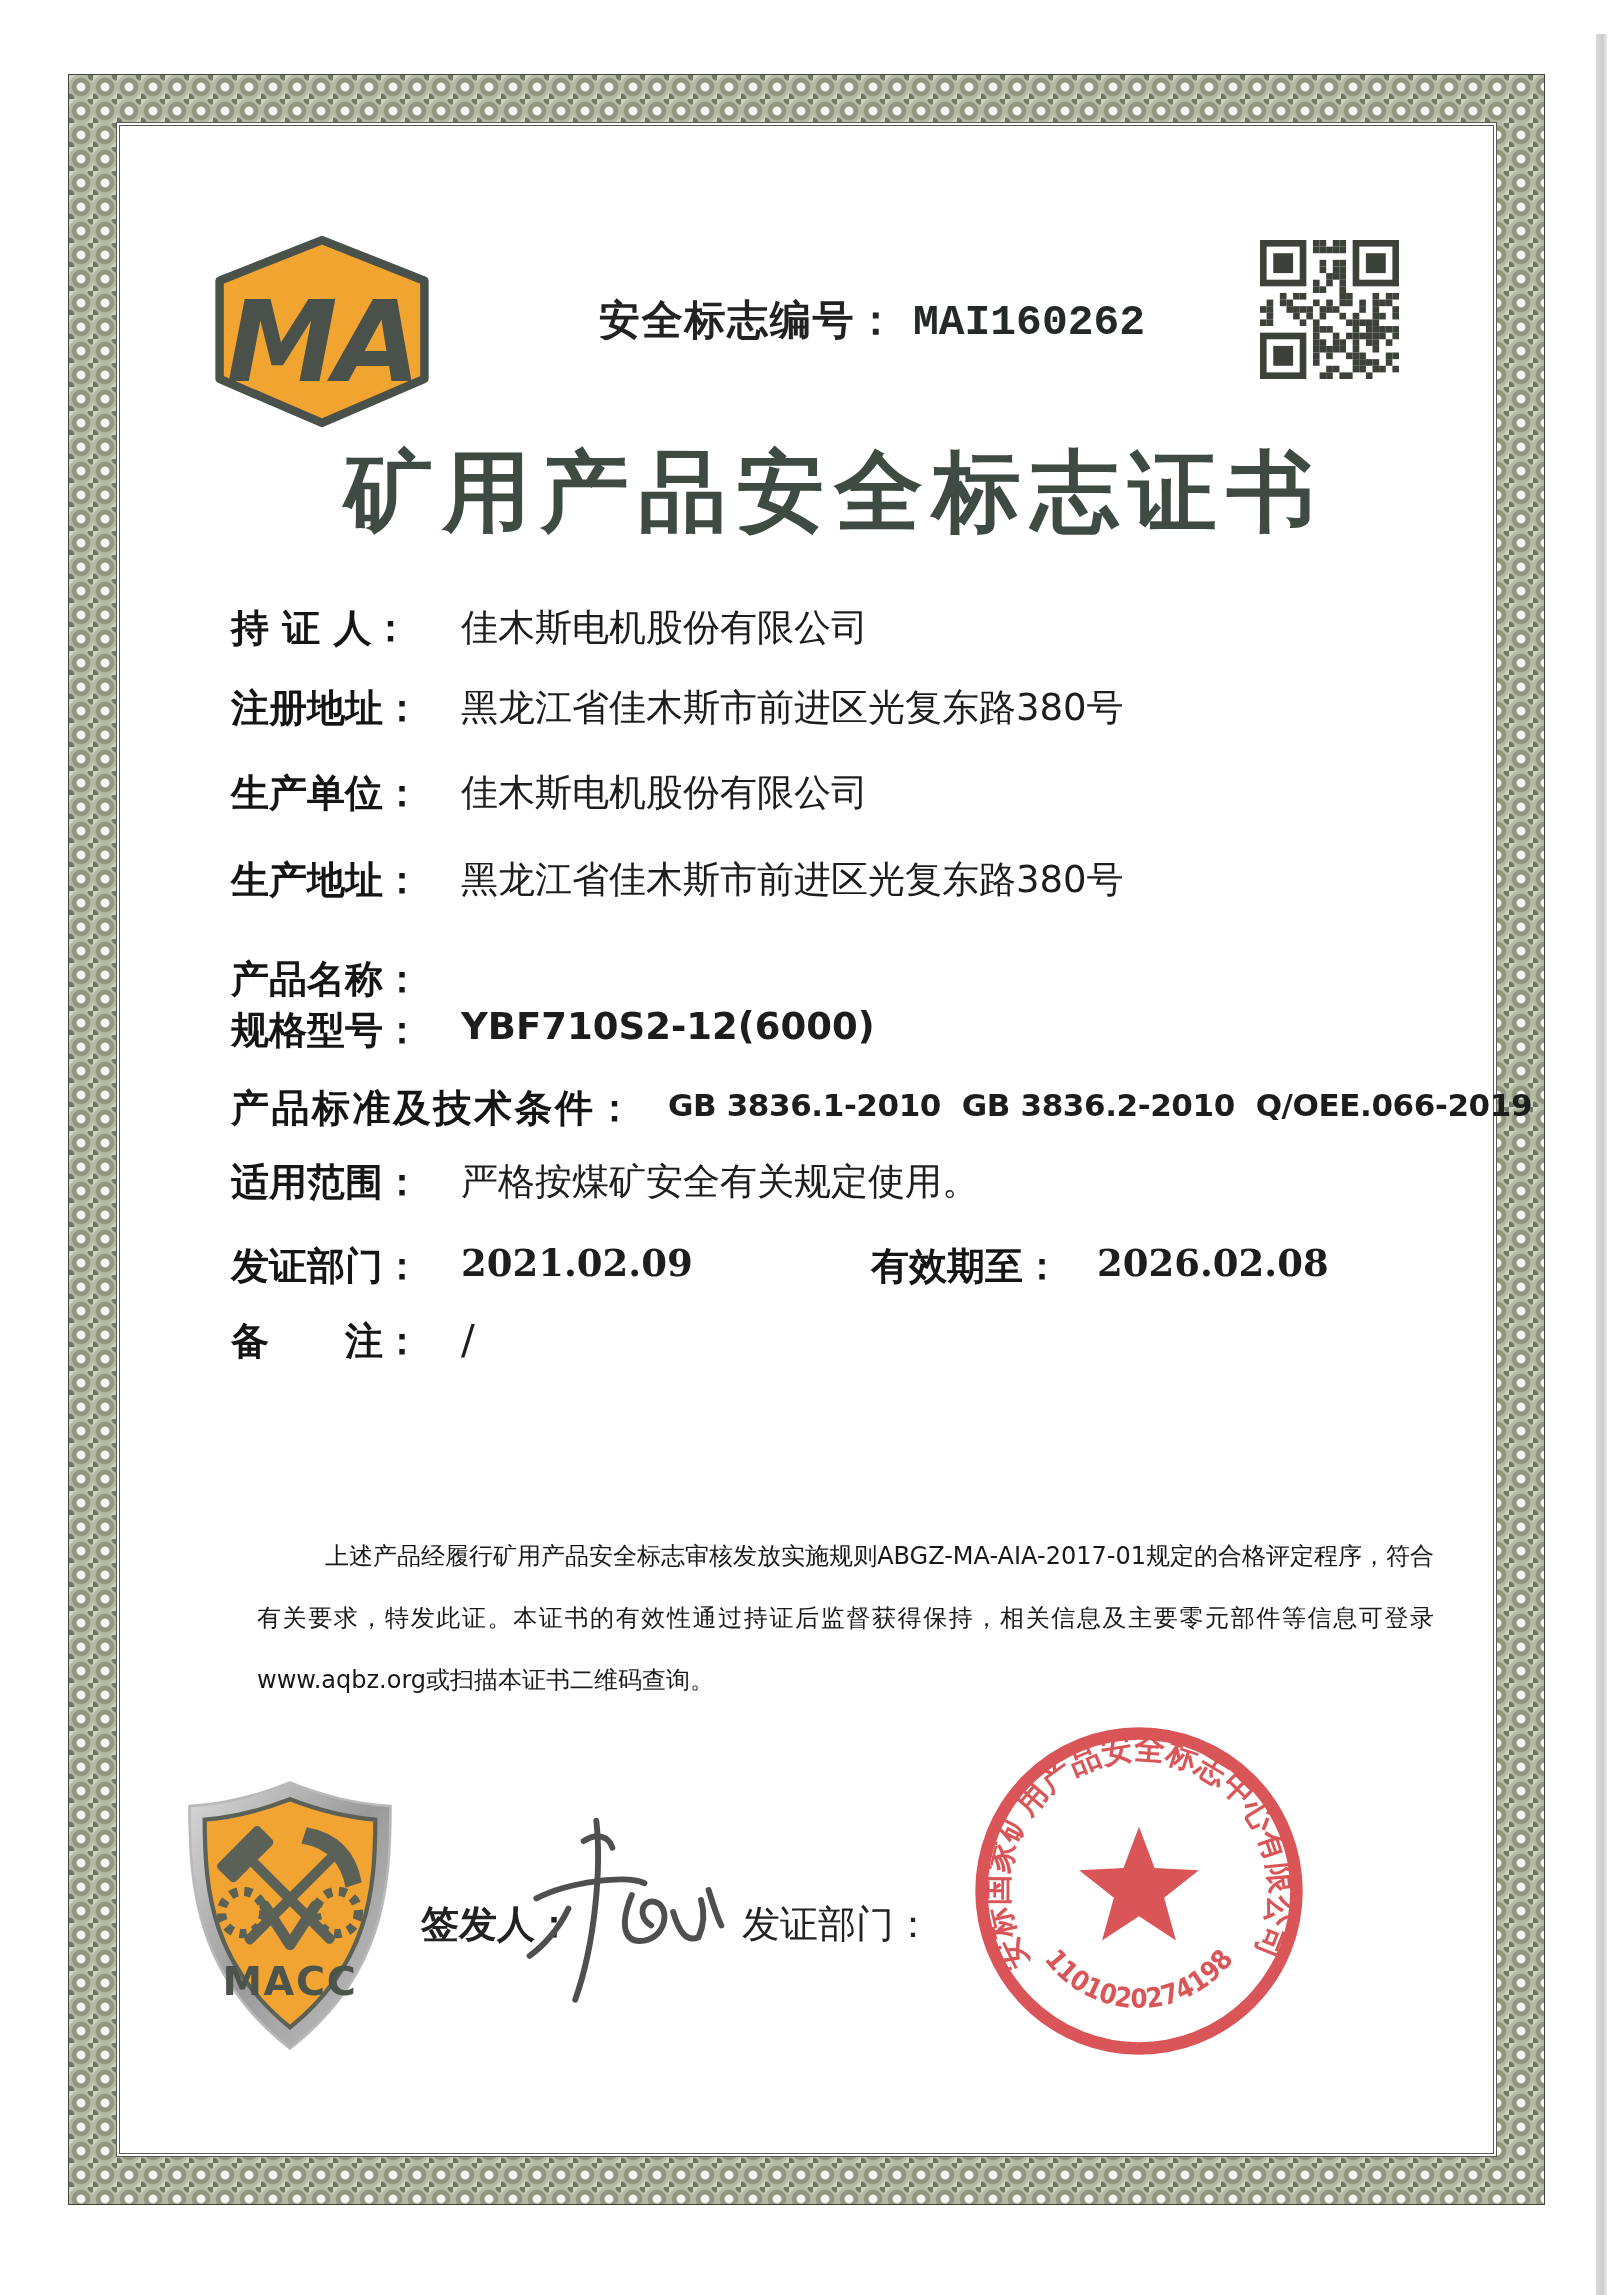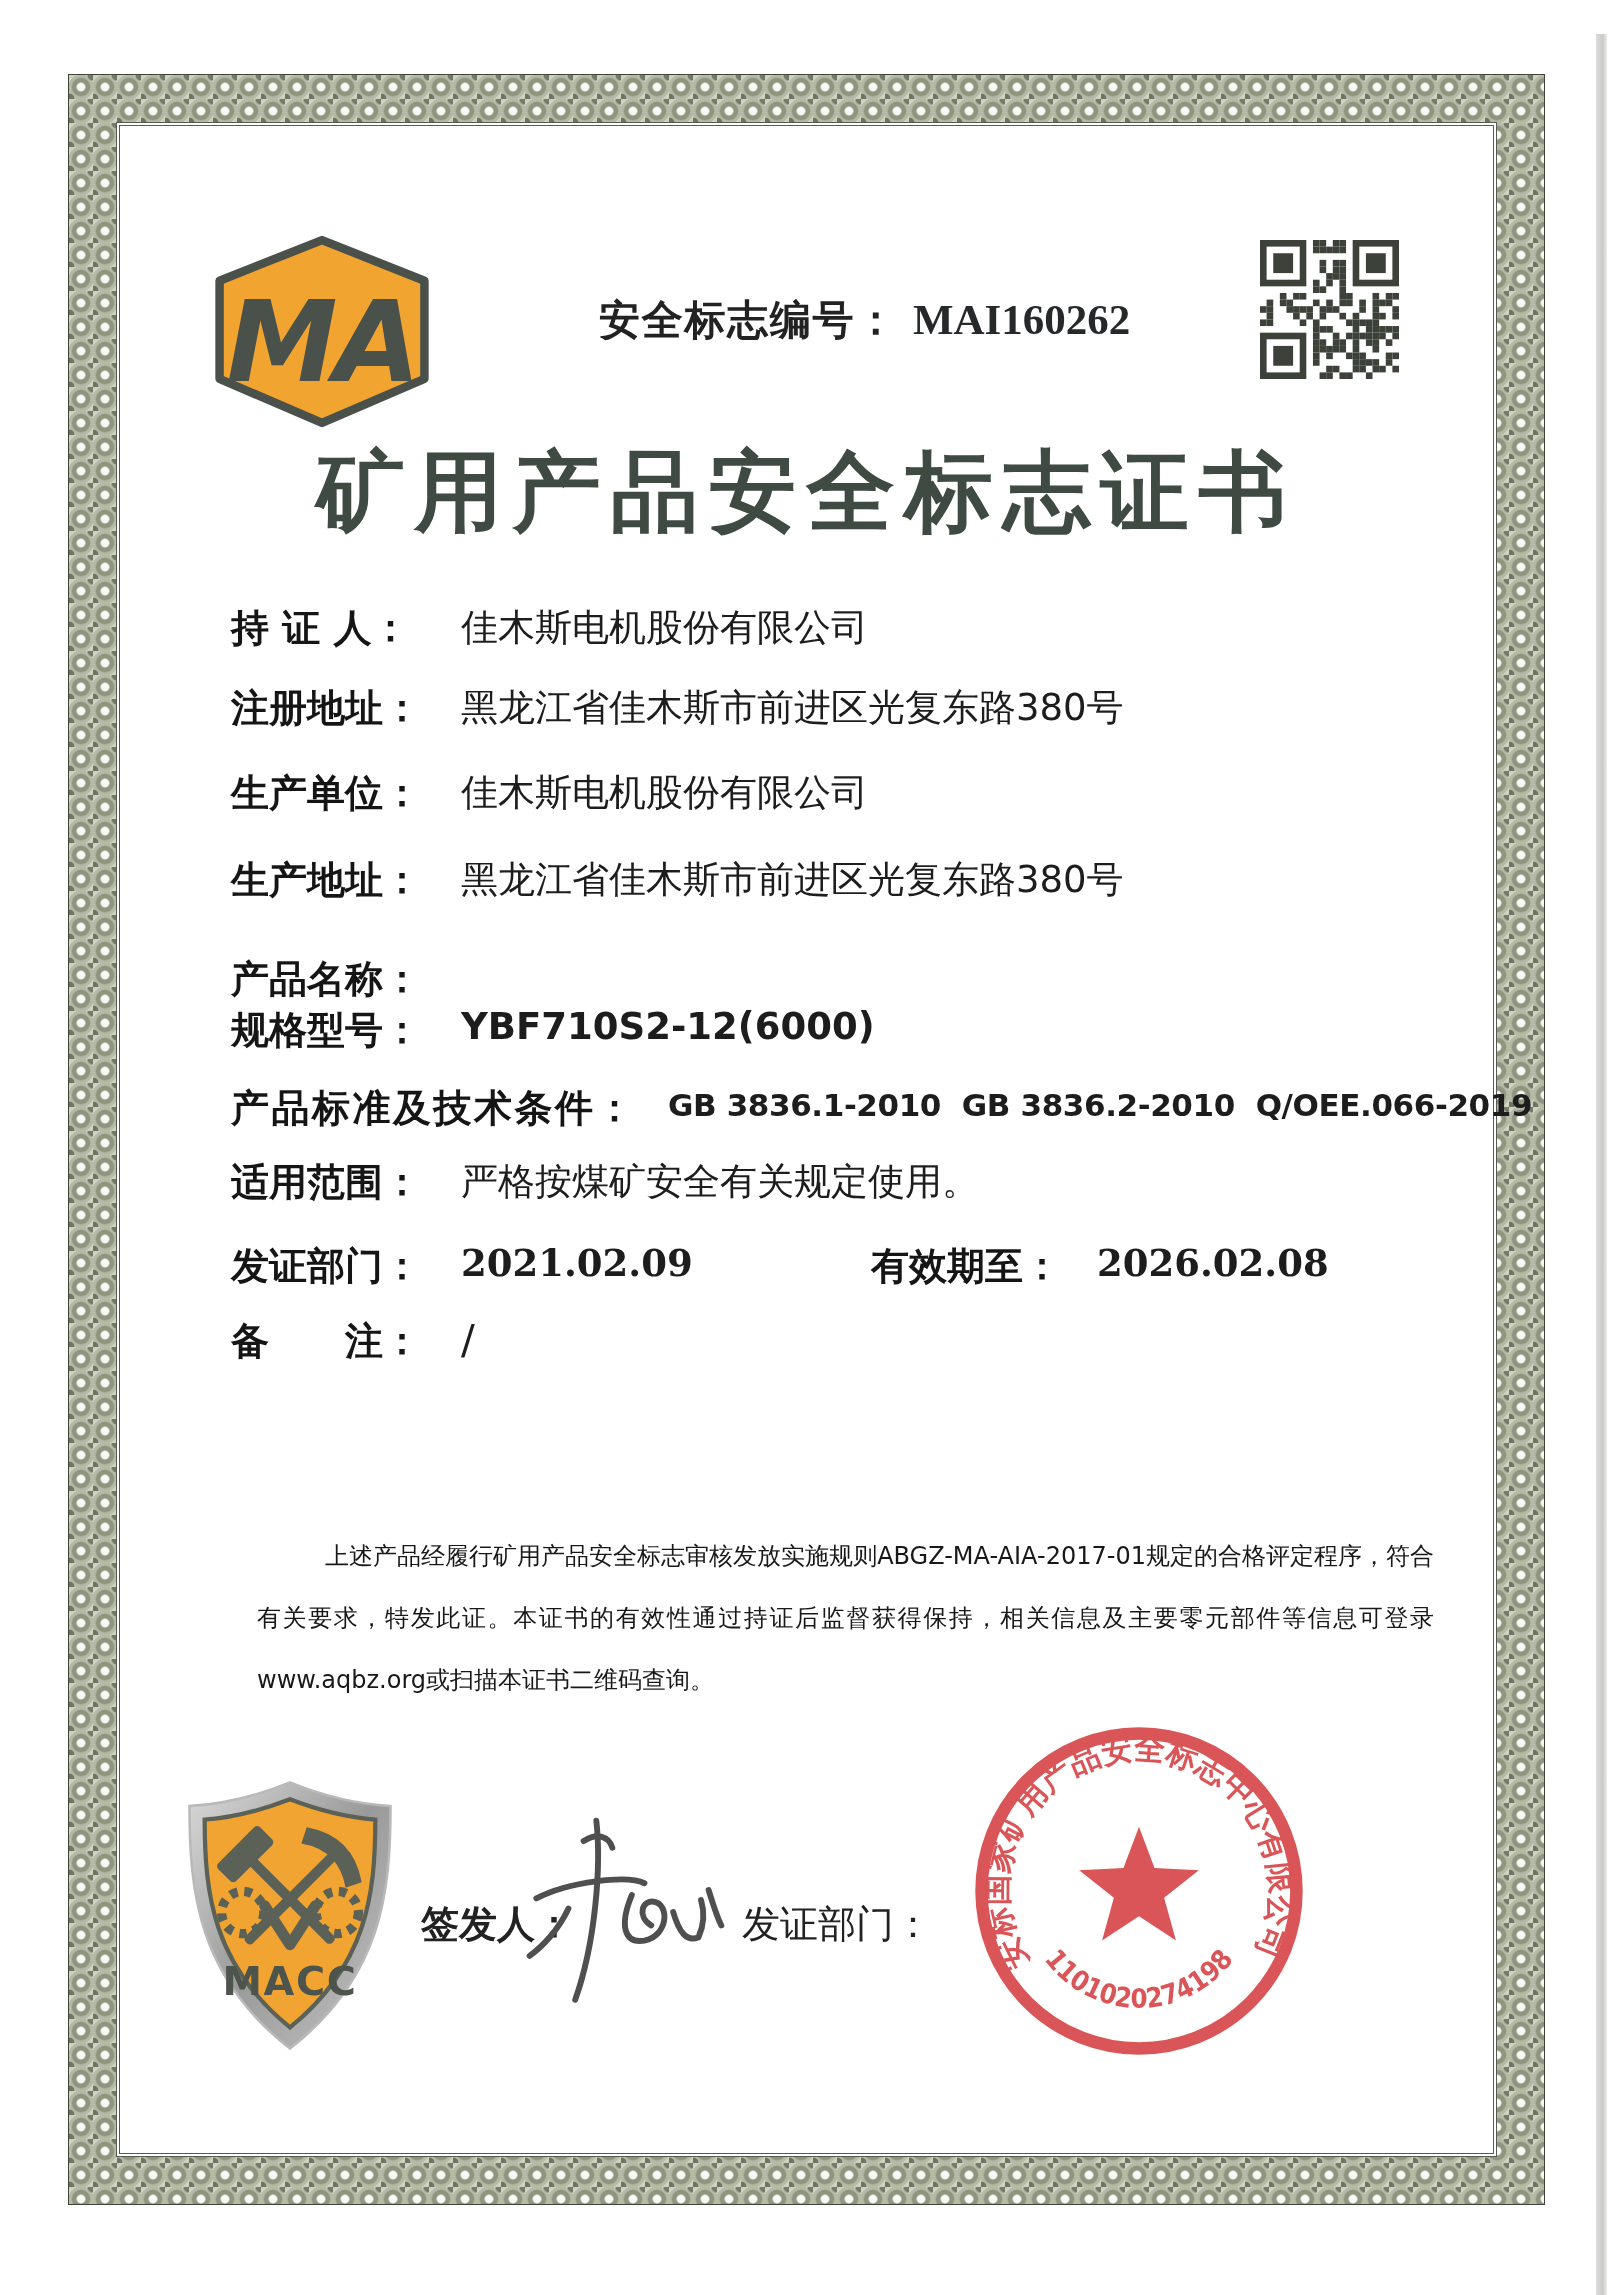--- a/index.html
+++ b/index.html
@@ -30,31 +30,31 @@
     width:100%;height:100%;box-sizing:border-box;background:#ffffff;
     border:4.2px double #565b52;
   }
 
   
   .ma-logo{position:absolute;left:211px;top:235px;width:222px;height:193px;}
 
   
   .certno{position:absolute;left:599px;top:293px;white-space:nowrap;}
   .certno .lbl{font-weight:bold;font-size:41px;letter-spacing:1.7px;color:#222;text-align:right;}
-  .certno .val{font-family:Liberation Serif, serif;font-weight:bold;
+  .certno .val{font-family:Liberation Mono, monospace;font-weight:bold;
     font-size:43px;color:#26292a;margin-left:15px;}
 
   
   .qr{position:absolute;left:1260px;top:240px;width:139px;height:139px;}
 
   
   .title{
     position:absolute;left:68px;top:433px;width:1477px;margin:0;
     text-align:center;font-family:"DejaVu Serif","Liberation Serif",serif;
-    font-weight:bold;font-size:88px;letter-spacing:10px;color:#3e4a42;
+    font-weight:bold;font-size:88px;letter-spacing:10px;color:#3e4a42;padding-left:28px;
   }
 
   
   .row{position:absolute;left:0;width:1623px;height:51px;}
   .row .lbl{position:absolute;left:231px;font-weight:bold;font-size:38px;
     color:#151515;white-space:pre;text-align:center;}
   .row .val{position:absolute;left:461px;font-size:37px;color:#1d1d1d;white-space:pre;}
   .row.standards .lbl{letter-spacing:2.5px;}
   .row.standards .val{left:668px;top:4.2px;font-weight:bold;font-size:31px;letter-spacing:-0.4px;}
   .row.dates .val,.row.dates .val2{font-family:"DejaVu Serif","Liberation Serif",serif;font-weight:bold;}

